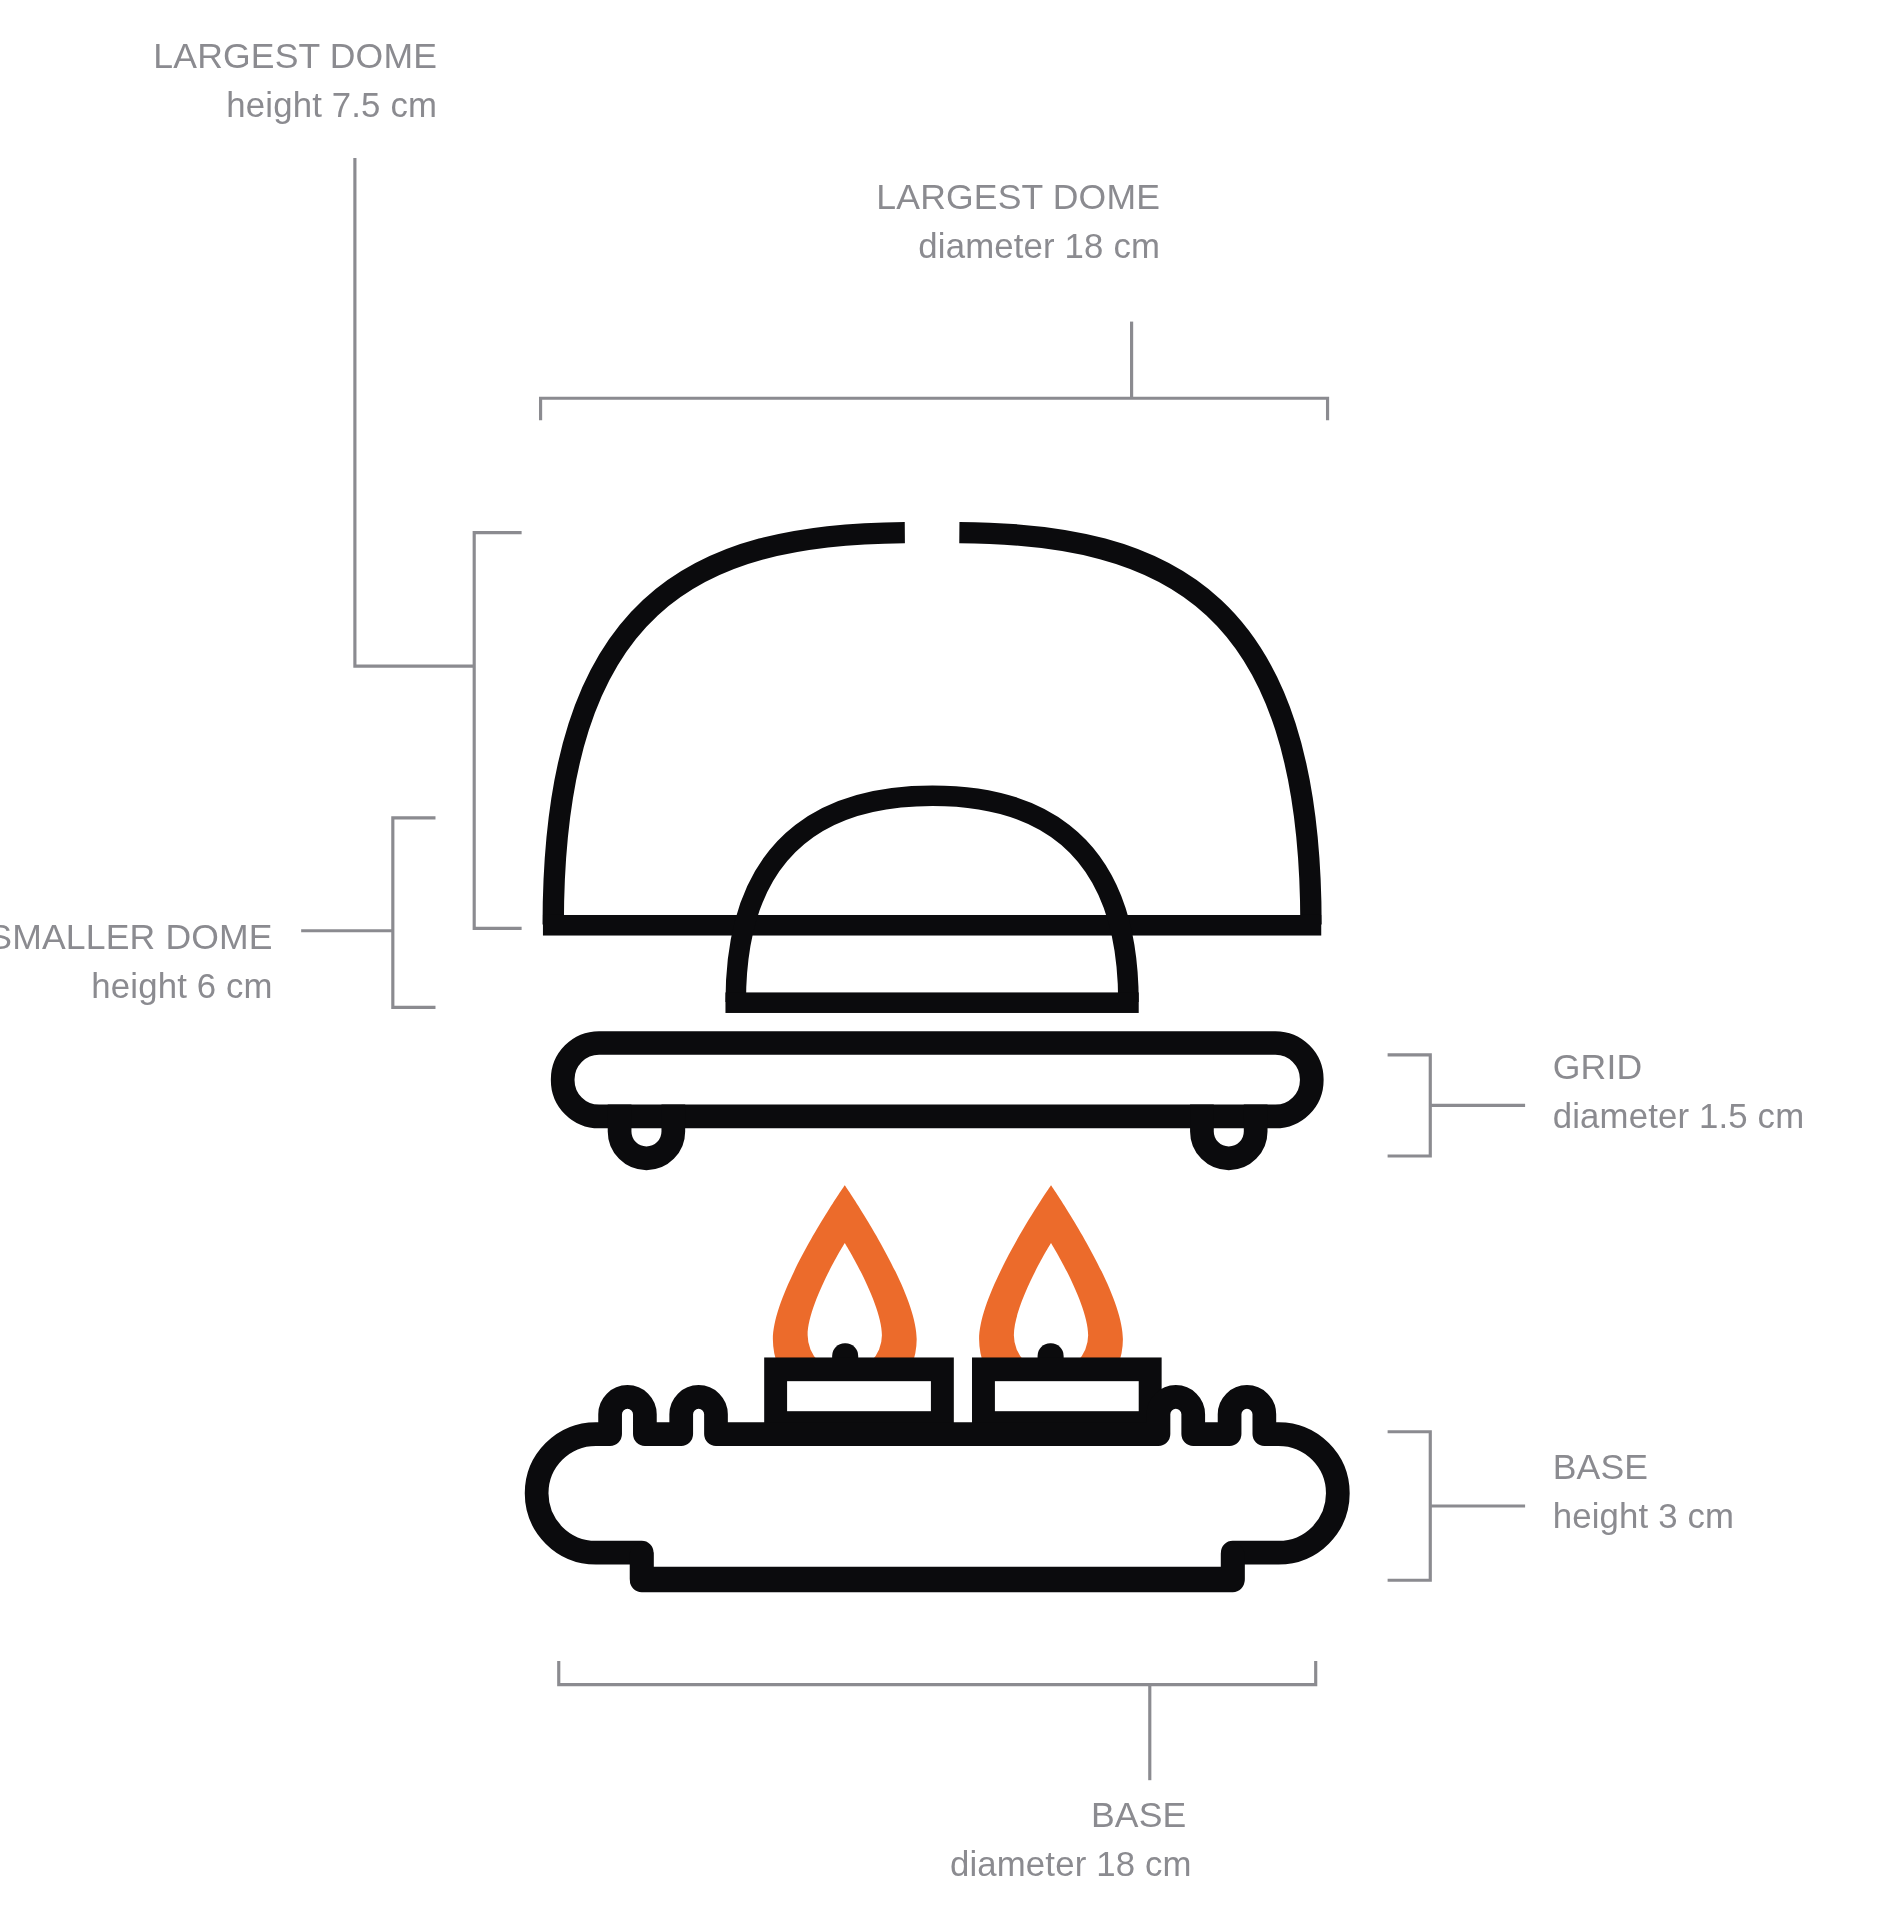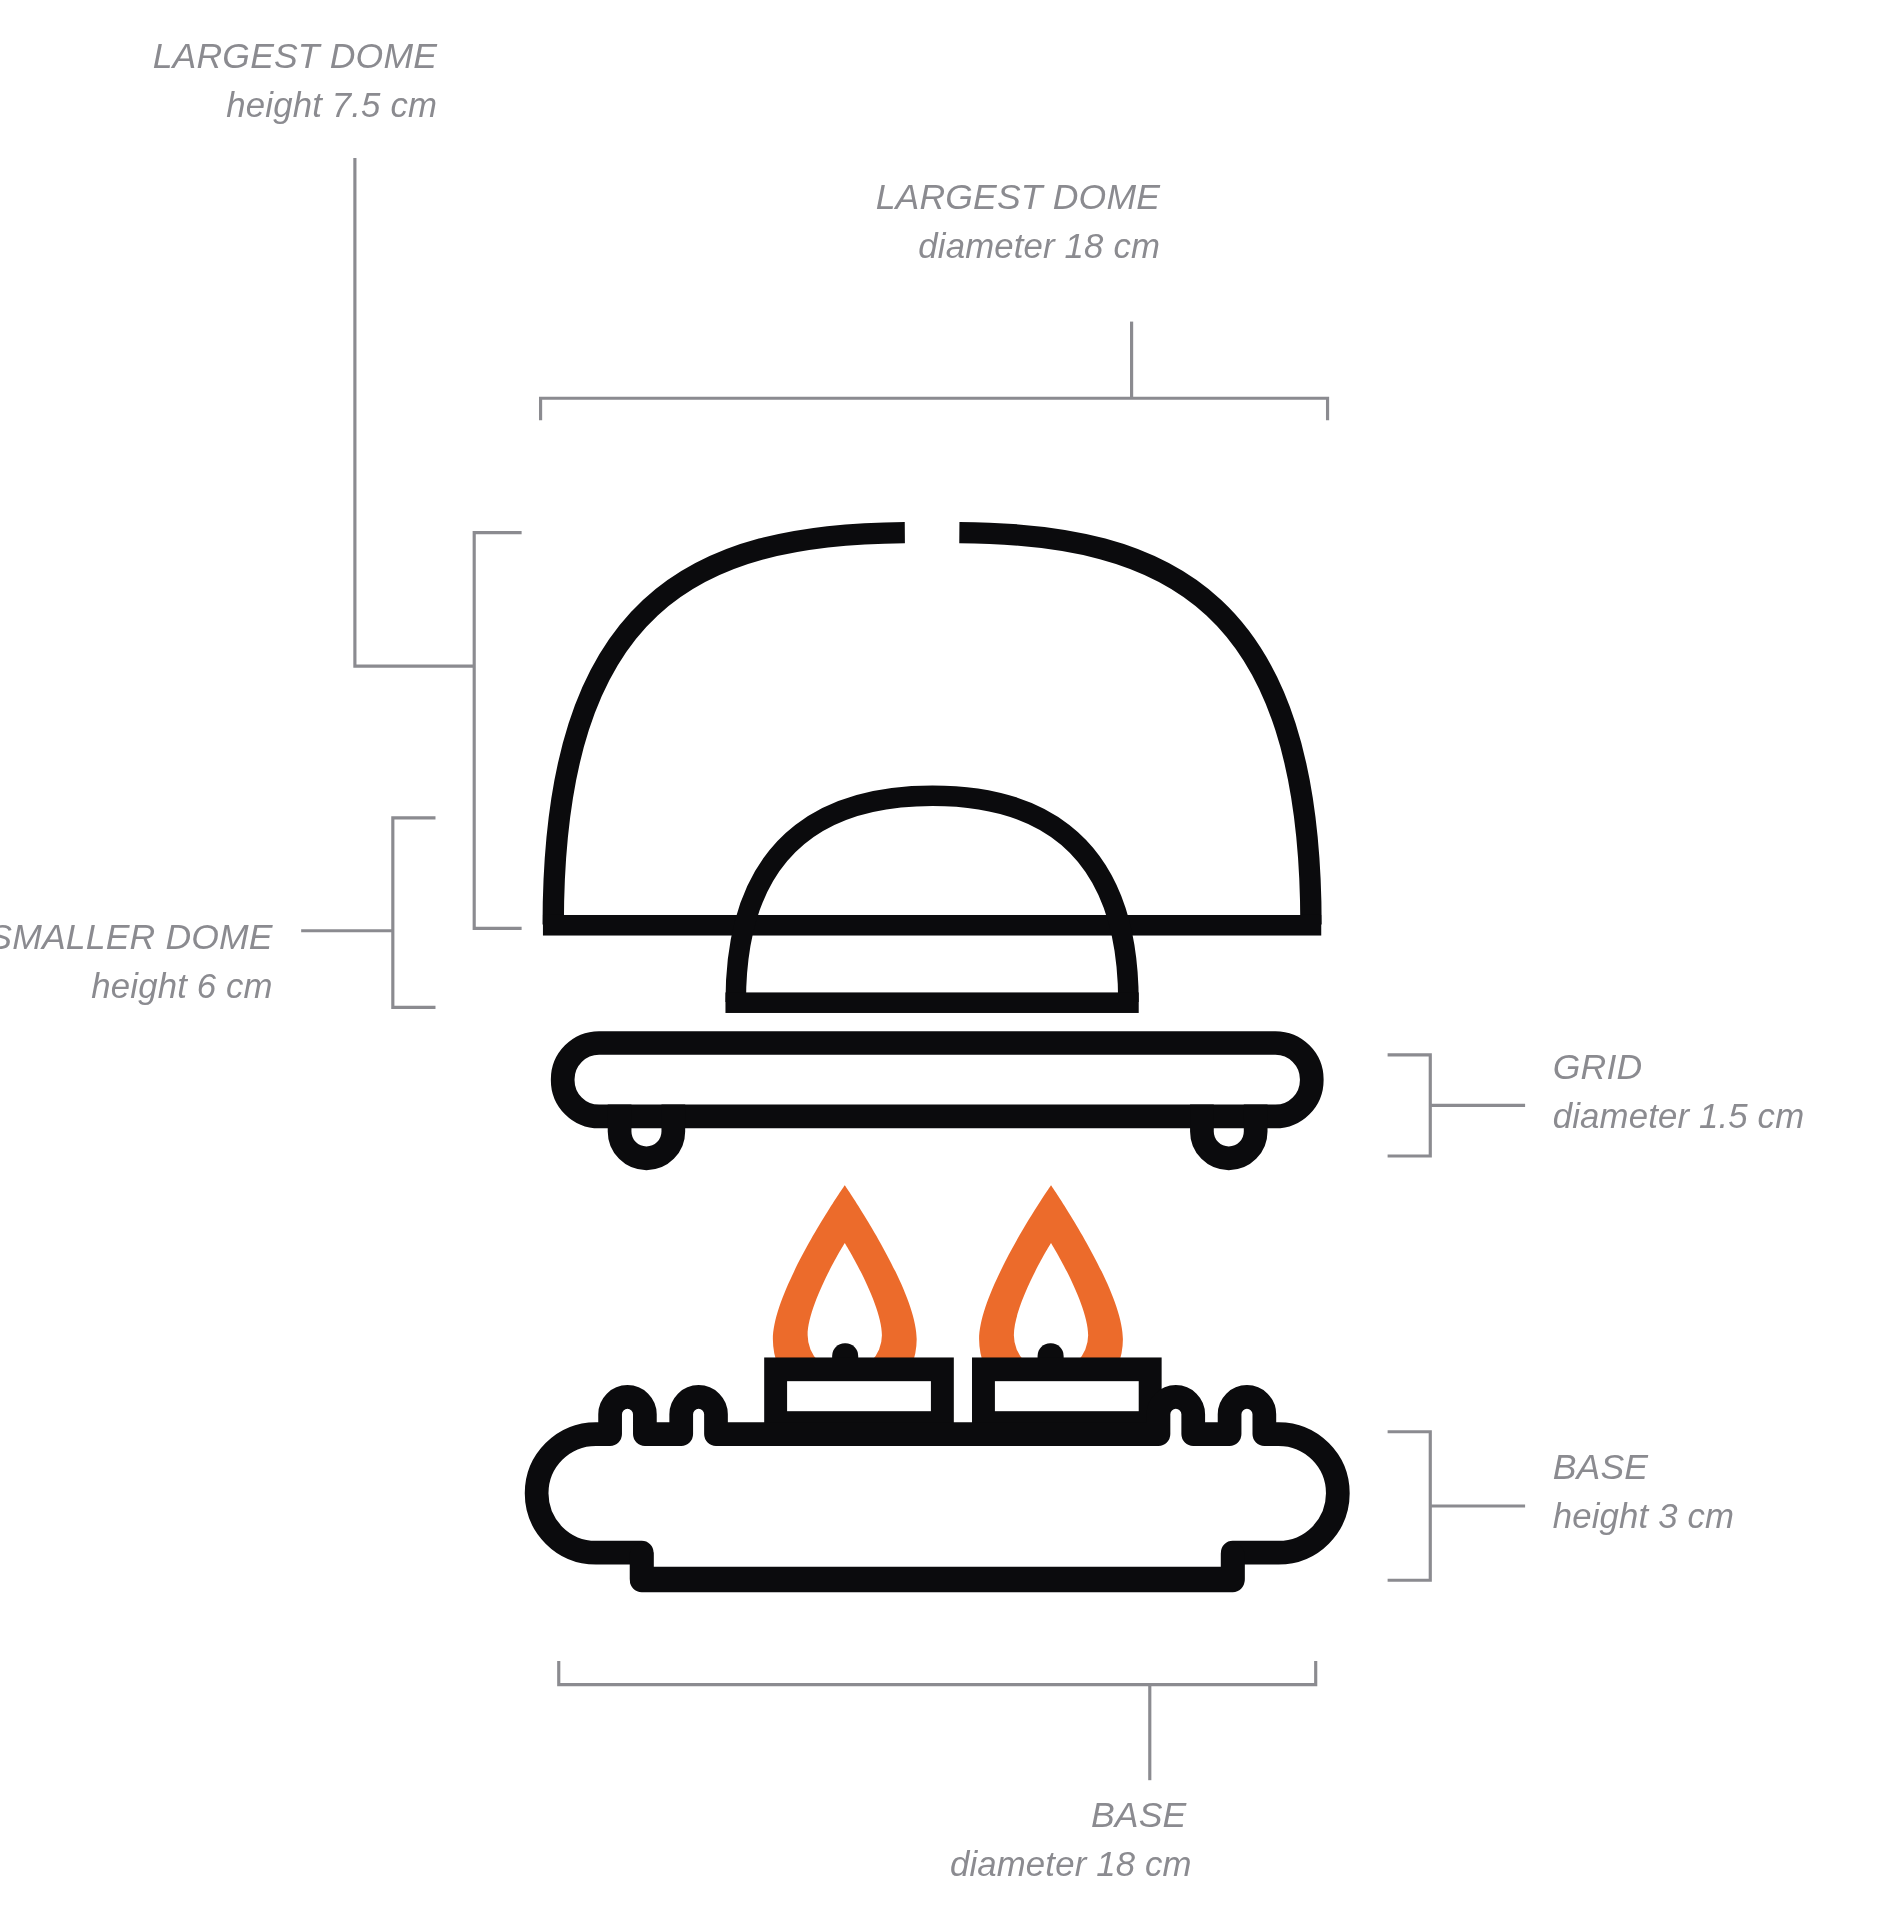--- a/index.html
+++ b/index.html
@@ -14,21 +14,20 @@
     font-family: "Liberation Sans", sans-serif;
     overflow: hidden;
     position: relative;
   }
   #diagram-root {
     position: absolute;
     top: 0;
     left: 0;
     width: 1895px;
     height: 1924px;
-    font-style: italic;
   }
   svg.diagram {
     display: block;
     width: 1895px;
     height: 1924px;
   }
   .anno-text {
     fill: #8b8b90;
     font-family: "Liberation Sans", sans-serif;
     font-size: 44px;

